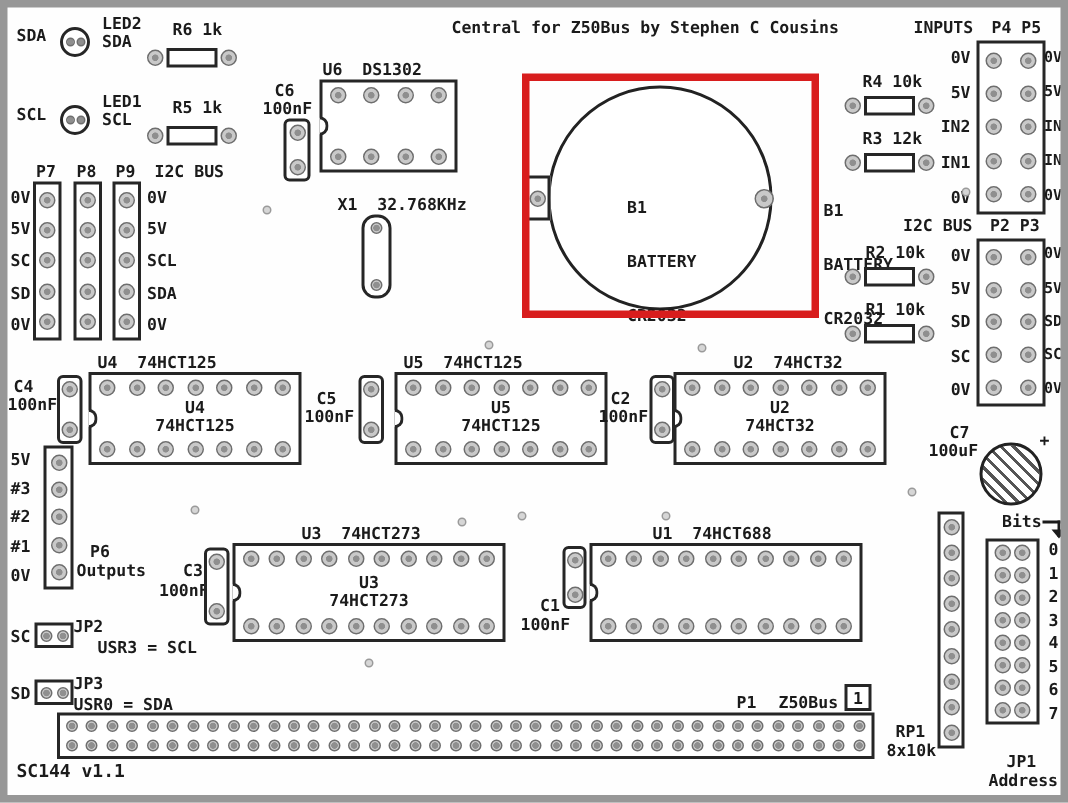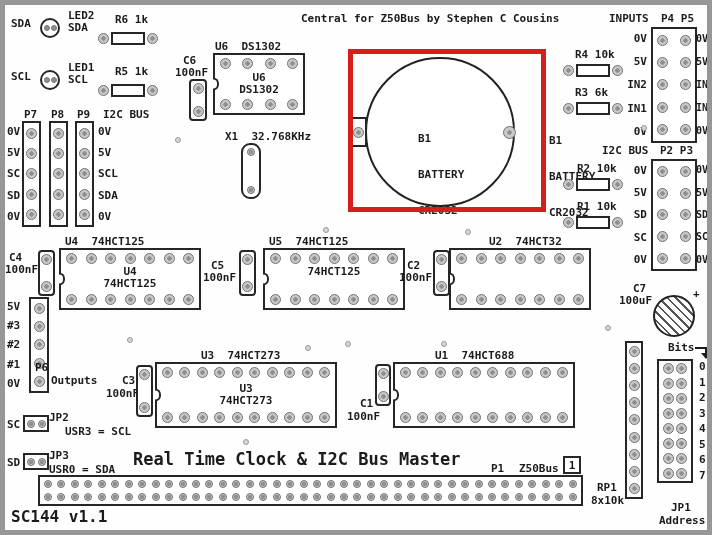--- a/index.html
+++ b/index.html
@@ -1,21 +1,21 @@
 <!DOCTYPE html>
 <html><head>
 <meta charset="utf-8">
 <style>
   * { margin:0; padding:0; box-sizing:border-box; }
   body { margin:0; background:#ddd; font-family:"DejaVu Sans Mono","Liberation Mono",monospace; }
   .board { position:relative; width:712px; height:535px; background:#fefefe; border:5px solid #979797;
            outline:1px solid #6f6f6f; overflow:hidden; color:#1b1b1b; }
   .t { position:absolute; font-size:11px; font-weight:bold; line-height:1.1; white-space:pre; }
   .title { font-size:17px; }
-  .version { font-size:16px; }
+  .version { font-size:12px; }
   .pad { width:11px; height:11px; border-radius:50%; border:1px solid #6e6e6e;
          background:radial-gradient(circle,#8f8f8f 0 2px,#c9c9c9 2.4px); flex:none; }
   .pad.sm { width:8px; height:8px; }
   .pad.xs { width:6px; height:6px; }
   .via { position:absolute; width:6px; height:6px; border-radius:50%; border:1px solid #9a9a9a; background:#d6d6d6; }
   .chip { position:absolute; border:2px solid #262626; background:#fff; }
   .notch { position:absolute; left:-2px; top:50%; width:6px; height:13px; transform:translateY(-50%);
            border:2px solid #262626; border-left:none; border-radius:0 7px 7px 0; background:#fff; }
   .pads-h { position:absolute; left:5px; right:5px; display:flex; justify-content:space-between; }
   .rowtop { top:3px; } .rowbot { bottom:3px; }
@@ -100,24 +100,20 @@
         <div class="pad"></div>
         <div class="pad"></div>
         <div class="pad"></div>
       </div>
     <div class="pads-h rowbot">
         <div class="pad"></div>
         <div class="pad"></div>
         <div class="pad"></div>
         <div class="pad"></div>
       </div>
-    <div class="clabel" style="top:17px">
-      <div>U6</div>
-      <div>DS1302</div>
-    </div>
   </div>
   <div class="t" style="left:220px;top:126px">X1  32.768KHz</div>
   <div class="xtal" style="left:236px;top:138px">
     <div class="pad sm"></div>
     <div class="pad sm"></div>
   </div>
 
   <div class="battery" style="left:360px;top:52px"></div>
   <div class="btab" style="left:344px;top:112px">
     <div class="pad"></div>
@@ -172,21 +168,21 @@
     <span>IN2</span>
     <span>IN1</span>
     <span>0V</span>
   </div>
   <div class="t" style="left:570px;top:44px">R4 10k</div>
   <div class="res" style="left:558px;top:59px">
     <div class="pad"></div>
     <div class="rbody"></div>
     <div class="pad"></div>
   </div>
-  <div class="t" style="left:570px;top:82px">R3 6k</div>
+  <div class="t" style="left:570px;top:82px">R3 12k</div>
   <div class="res" style="left:558px;top:97px">
     <div class="pad"></div>
     <div class="rbody"></div>
     <div class="pad"></div>
   </div>
 
   <div class="t" style="left:597px;top:140px">I2C BUS</div>
   <div class="t" style="left:655px;top:140px">P2 P3</div>
   <div class="vlabels" style="left:610px;top:154px;width:32px;height:112px;align-items:flex-end">
     <span>0V</span>
@@ -330,20 +326,21 @@
     <div class="pads-h rowbot">
         <div class="pad"></div>
         <div class="pad"></div>
         <div class="pad"></div>
         <div class="pad"></div>
         <div class="pad"></div>
         <div class="pad"></div>
         <div class="pad"></div>
       </div>
     <div class="clabel" style="top:16px">
+      <div>U5</div>
       <div>74HCT125</div>
     </div>
   </div>
   <div class="t" style="left:206px;top:255px">C5</div>
   <div class="t" style="left:198px;top:267px">100nF</div>
   <div class="capv" style="left:234px;top:245px;width:17px;height:46px">
     <div class="pad"></div>
     <div class="pad"></div>
   </div>
 
@@ -361,20 +358,24 @@
       </div>
     <div class="pads-h rowbot">
         <div class="pad"></div>
         <div class="pad"></div>
         <div class="pad"></div>
         <div class="pad"></div>
         <div class="pad"></div>
         <div class="pad"></div>
         <div class="pad"></div>
       </div>
+    <div class="clabel" style="top:16px">
+      <div>U2</div>
+      <div>74HCT32</div>
+    </div>
   </div>
   <div class="t" style="left:402px;top:255px">C2</div>
   <div class="t" style="left:394px;top:267px">100nF</div>
   <div class="capv" style="left:428px;top:245px;width:17px;height:46px">
     <div class="pad"></div>
     <div class="pad"></div>
   </div>
 
   <div class="vlabels" style="left:2px;top:292px;width:15px;height:96px;align-items:flex-start">
     <span>5V</span>
@@ -383,21 +384,21 @@
     <span>#1</span>
     <span>0V</span>
   </div>
   <div class="hdr" style="left:24px;top:292px;width:20px;height:96px">
       <div class="pad"></div>
       <div class="pad"></div>
       <div class="pad"></div>
       <div class="pad"></div>
       <div class="pad"></div>
     </div>
-  <div class="t" style="left:30px;top:357px">P6</div>
+  <div class="t" style="left:55px;top:357px">P6</div>
   <div class="t" style="left:46px;top:370px">Outputs</div>
 
   <div class="t" style="left:196px;top:345px">U3  74HCT273</div>
   <div class="chip" style="left:150px;top:357px;width:182px;height:66px">
     <div class="notch"></div>
     <div class="pads-h rowtop">
         <div class="pad"></div>
         <div class="pad"></div>
         <div class="pad"></div>
         <div class="pad"></div>
@@ -539,21 +540,20 @@
   <div class="t" style="left:44px;top:407px">JP2</div>
   <div class="t" style="left:60px;top:421px">USR3 = SCL</div>
   <div class="t" style="left:2px;top:452px">SD</div>
   <div class="jmp" style="left:18px;top:448px">
     <div class="pad sm"></div>
     <div class="pad sm"></div>
   </div>
   <div class="t" style="left:44px;top:445px">JP3</div>
   <div class="t" style="left:44px;top:459px">USR0 = SDA</div>
 
-  <div class="t title" style="left:128px;top:445px">Real Time Clock &amp; I2C Bus Master</div>
   <div class="t" style="left:486px;top:458px">P1</div>
   <div class="t" style="left:514px;top:458px">Z50Bus</div>
   <div class="pin1" style="left:558px;top:451px">
     <span>1</span>
   </div>
   <div class="conn" style="left:33px;top:470px;width:545px;height:31px">
     <div class="pads-row">
         <div class="pad sm"></div>
         <div class="pad sm"></div>
         <div class="pad sm"></div>

